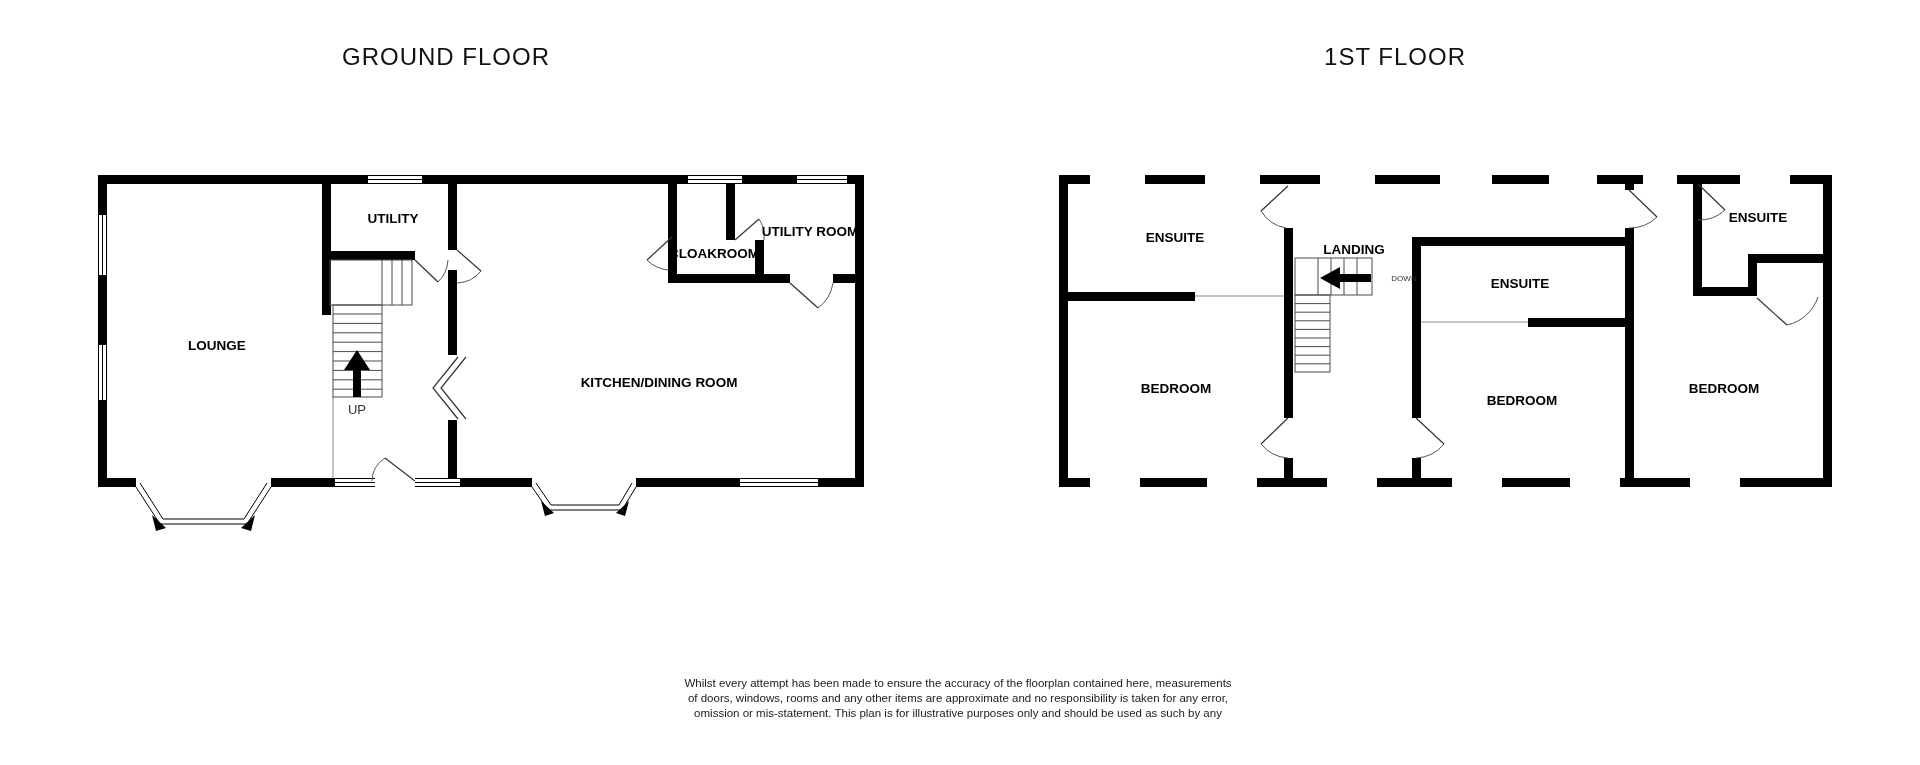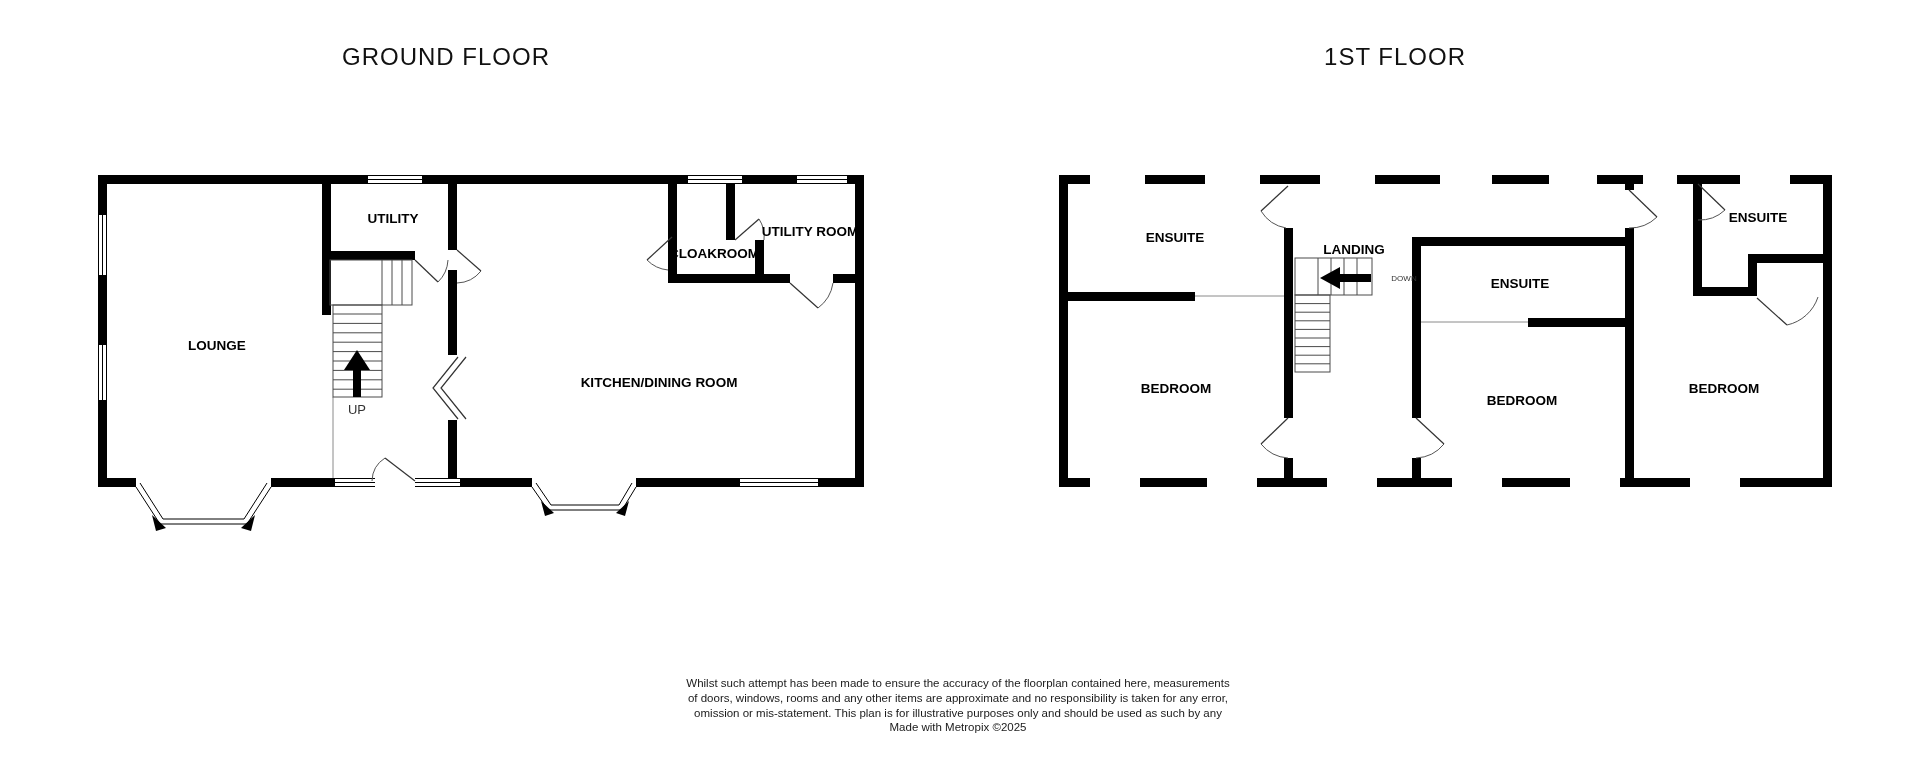--- a/index.html
+++ b/index.html
@@ -255,18 +255,17 @@
   <div class="room-label" style="left:1175px;top:237px;">ENSUITE</div>
   <div class="room-label" style="left:1354px;top:249px;">LANDING</div>
   <div class="stair-label tiny" style="left:1404px;top:278px;">DOWN</div>
   <div class="room-label" style="left:1520px;top:283px;">ENSUITE</div>
   <div class="room-label" style="left:1758px;top:217px;">ENSUITE</div>
   <div class="room-label" style="left:1176px;top:388px;">BEDROOM</div>
   <div class="room-label" style="left:1522px;top:400px;">BEDROOM</div>
   <div class="room-label" style="left:1724px;top:388px;">BEDROOM</div>
 
   <div class="disclaimer">
-    <div>Whilst such attempt has been made to ensure the accuracy of the floorplan contained here, measurements</div>
+    <div>Whilst every attempt has been made to ensure the accuracy of the floorplan contained here, measurements</div>
     <div>of doors, windows, rooms and any other items are approximate and no responsibility is taken for any error,</div>
     <div>omission or mis-statement. This plan is for illustrative purposes only and should be used as such by any</div>
-    <div>Made with Metropix ©2025</div>
   </div>
 </div>
 
 </body></html>

